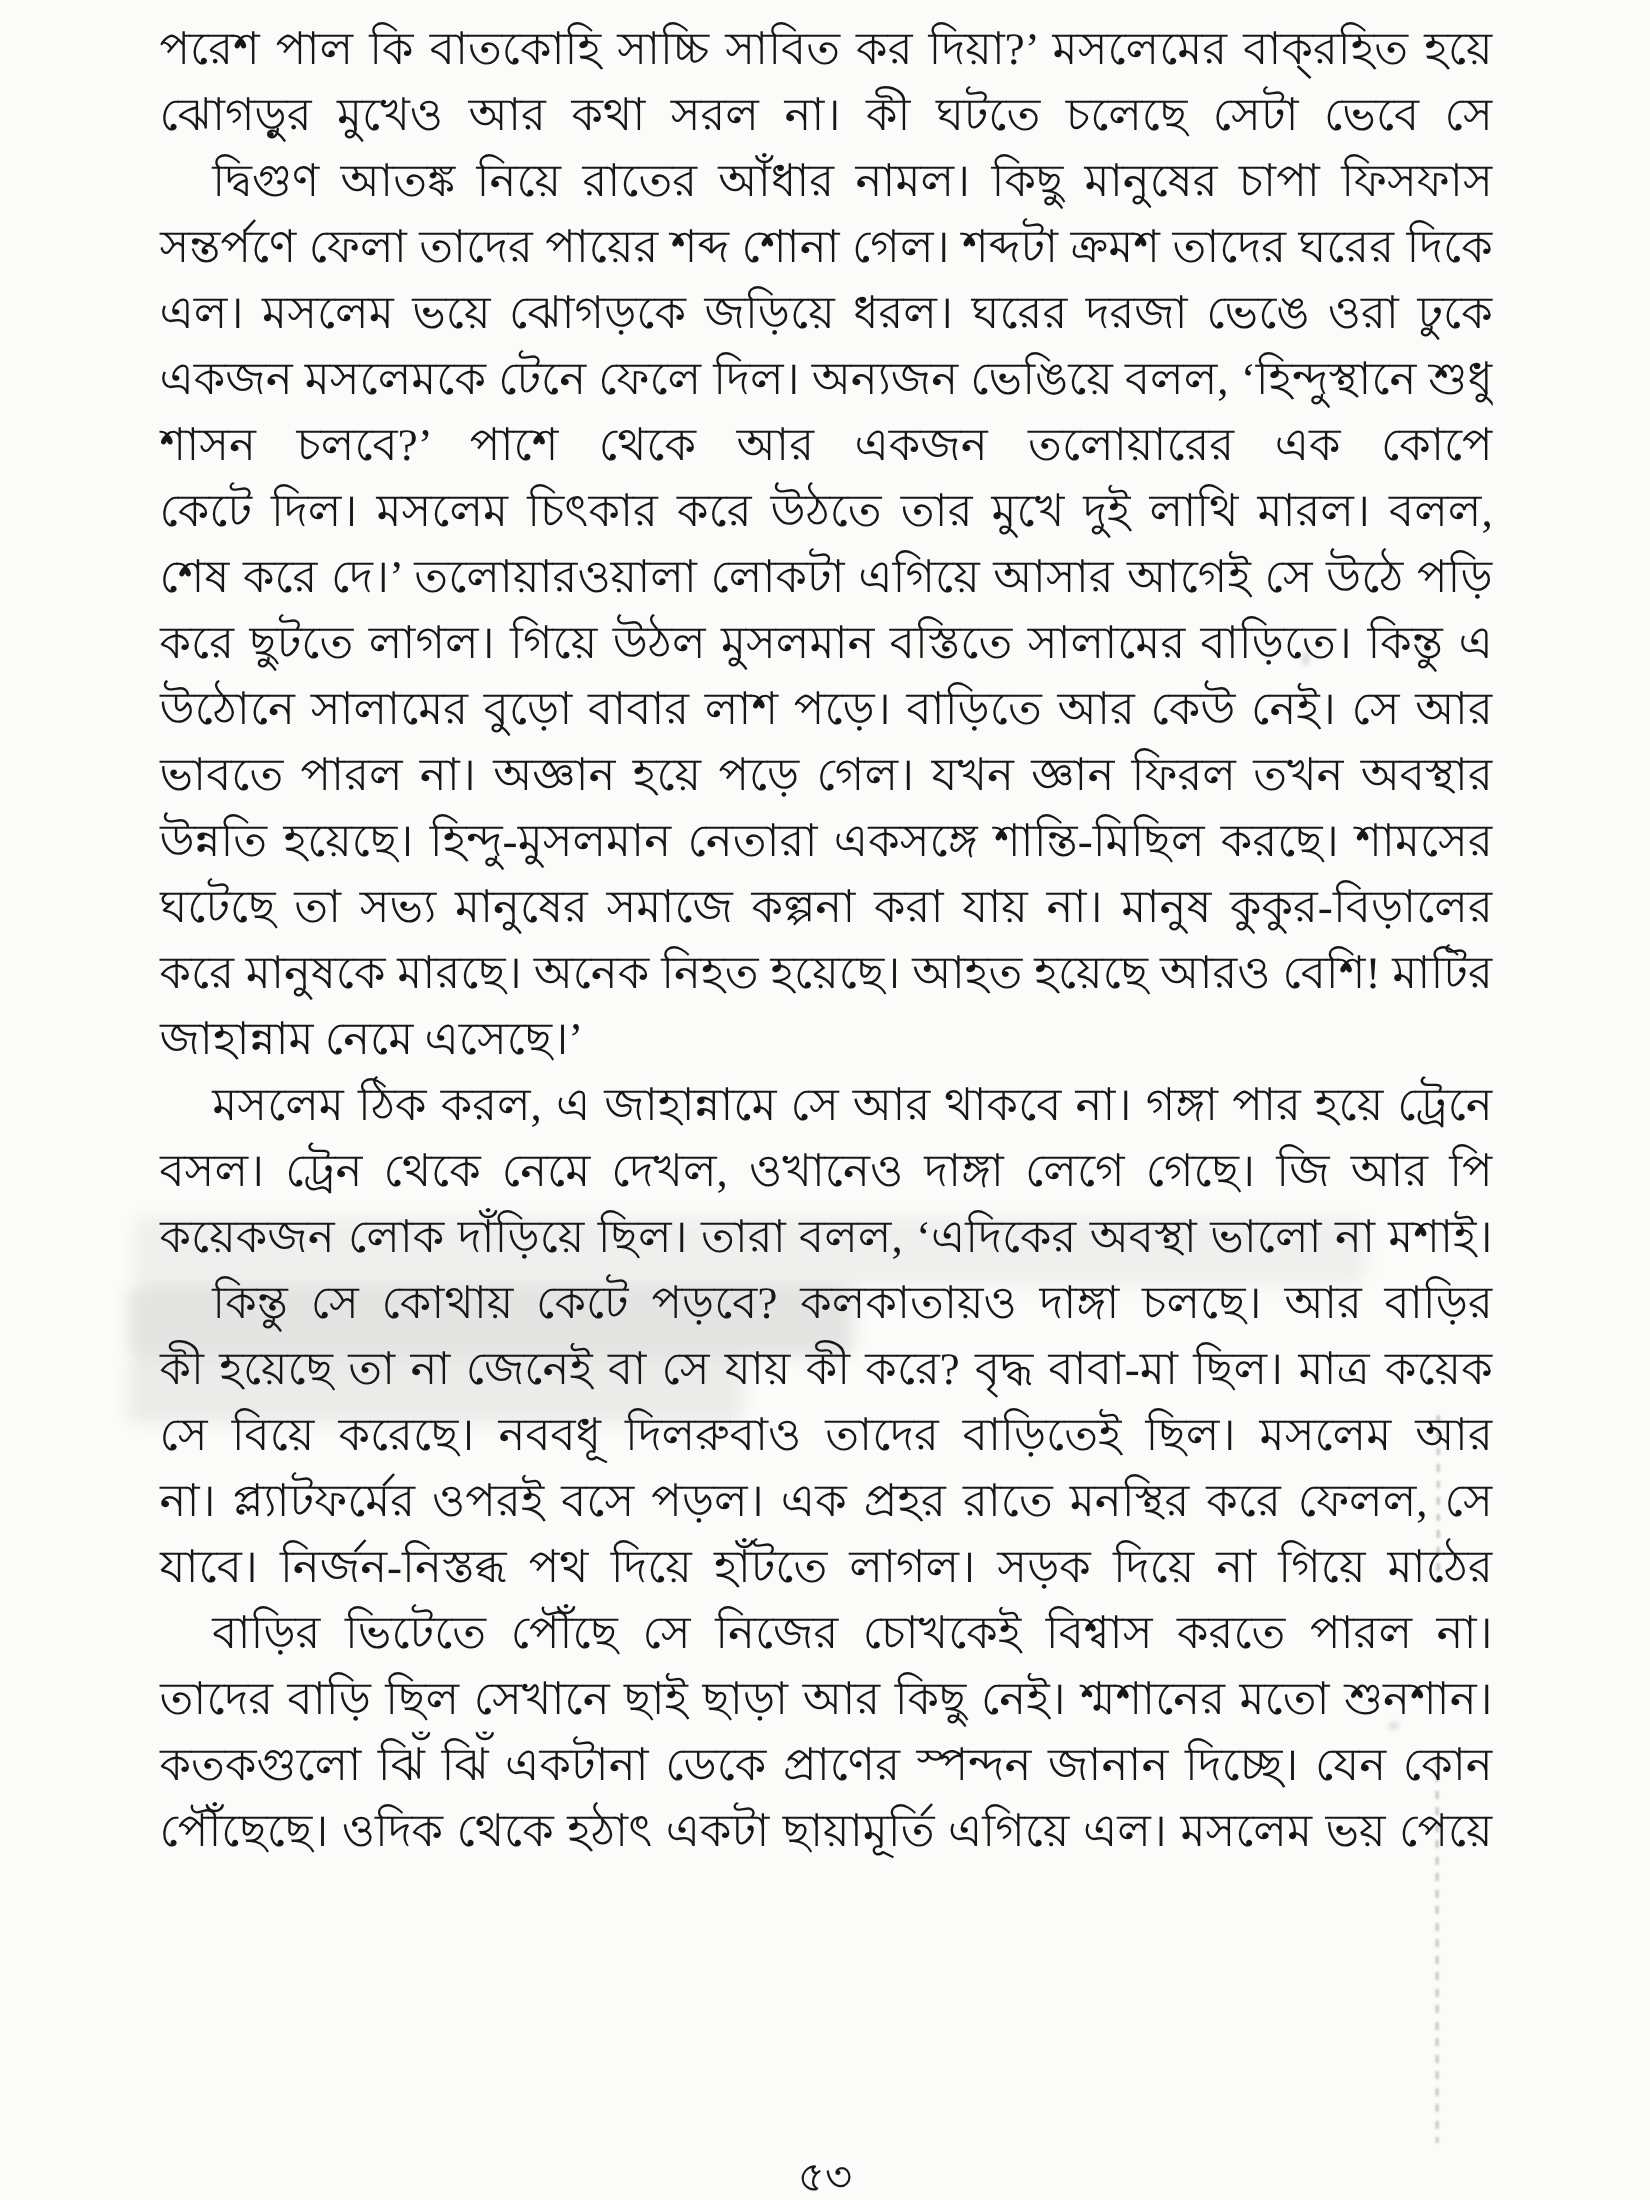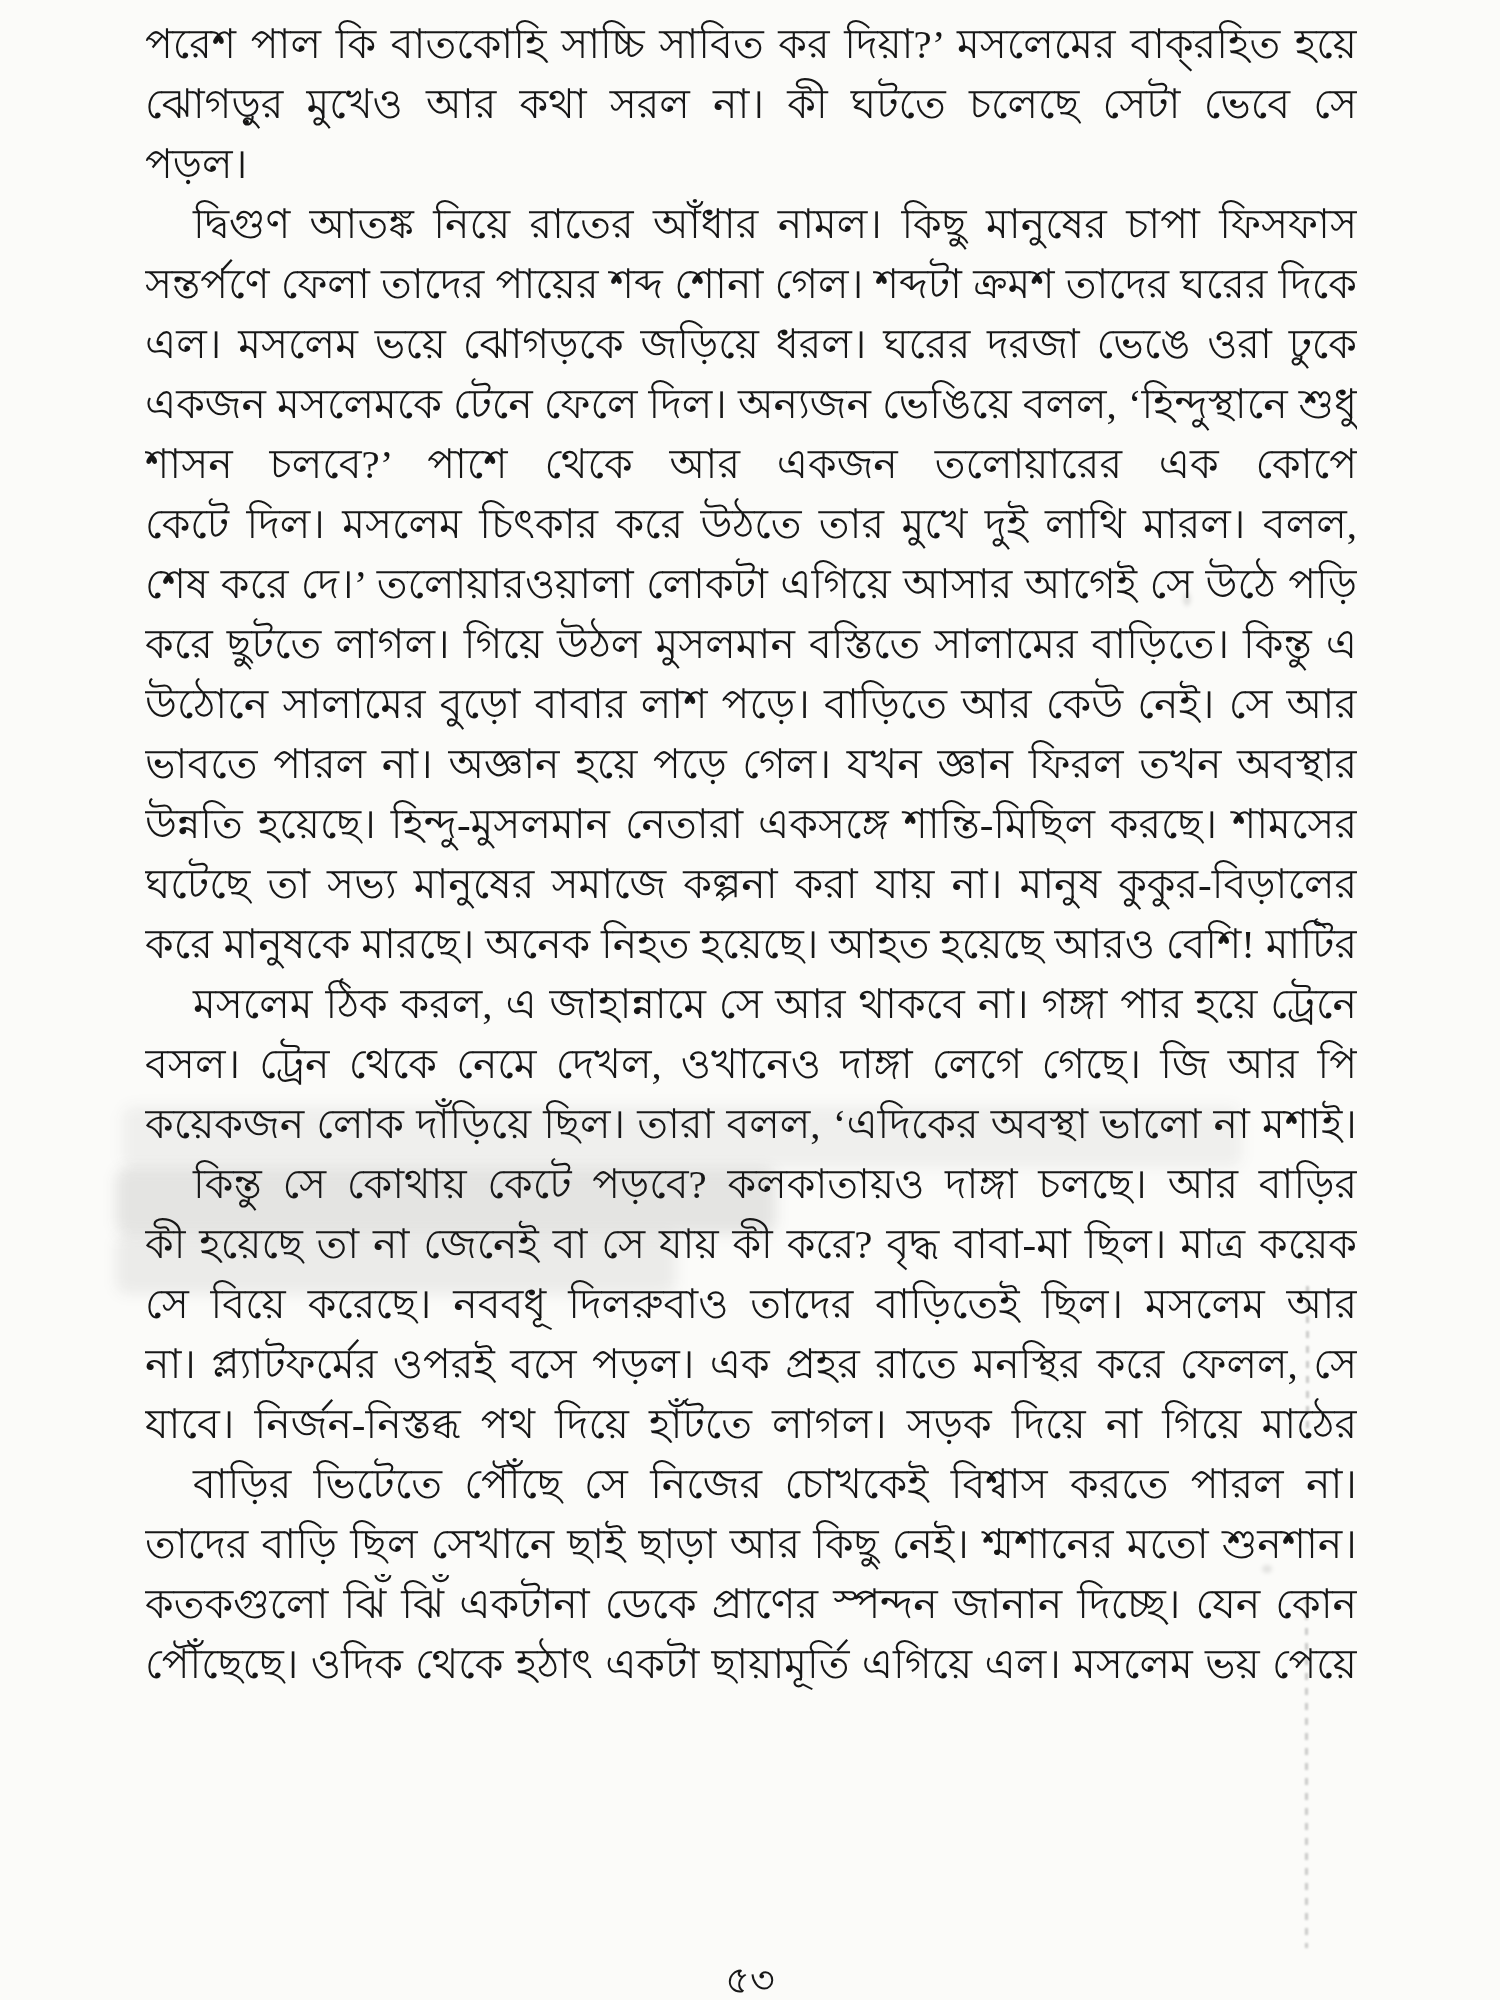--- a/index.html
+++ b/index.html
@@ -58,34 +58,34 @@
   <div class="shade b3"></div>
   <div class="crease c1"></div>
   <div class="crease c2"></div>
   <div class="smudge s1"></div>
   <div class="smudge s2"></div>
 
   <div class="text-block">
 
   <p class="line">পরেশ পাল কি বাতকোহি সাচ্চি সাবিত কর দিয়া?’ মসলেমের বাক্‌রহিত হয়ে গেল।</p>
       <p class="line">ঝোগড়ুর মুখেও আর কথা সরল না। কী ঘটতে চলেছে সেটা ভেবে সে আতঙ্কিত হয়ে</p>
-      <p class="line flush">পড়ল।</p>
       <p class="line indent">দ্বিগুণ আতঙ্ক নিয়ে রাতের আঁধার নামল। কিছু মানুষের চাপা ফিসফাস কানে এল।</p>
       <p class="line">সন্তর্পণে ফেলা তাদের পায়ের শব্দ শোনা গেল। শব্দটা ক্রমশ তাদের ঘরের দিকে এগিয়ে</p>
       <p class="line">এল। মসলেম ভয়ে ঝোগড়কে জড়িয়ে ধরল। ঘরের দরজা ভেঙে ওরা ঢুকে পড়ল।</p>
       <p class="line">একজন মসলেমকে টেনে ফেলে দিল। অন্যজন ভেঙিয়ে বলল, ‘হিন্দুস্থানে শুধু হিন্দুদের</p>
       <p class="line">শাসন চলবে?’ পাশে থেকে আর একজন তলোয়ারের এক কোপে ঝোগড়ুকাকার গলাটা</p>
       <p class="line">কেটে দিল। মসলেম চিৎকার করে উঠতে তার মুখে দুই লাথি মারল। বলল, ‘এটাকেও</p>
       <p class="line">শেষ করে দে।’ তলোয়ারওয়ালা লোকটা এগিয়ে আসার আগেই সে উঠে পড়ি কী মরি</p>
       <p class="line">করে ছুটতে লাগল। গিয়ে উঠল মুসলমান বস্তিতে সালামের বাড়িতে। কিন্তু এ কী?</p>
       <p class="line">উঠোনে সালামের বুড়ো বাবার লাশ পড়ে। বাড়িতে আর কেউ নেই। সে আর কিছু</p>
       <p class="line">ভাবতে পারল না। অজ্ঞান হয়ে পড়ে গেল। যখন জ্ঞান ফিরল তখন অবস্থার অনেকটা</p>
       <p class="line">উন্নতি হয়েছে। হিন্দু-মুসলমান নেতারা একসঙ্গে শান্তি-মিছিল করছে। শামসের বলল, ‘যা</p>
       <p class="line">ঘটেছে তা সভ্য মানুষের সমাজে কল্পনা করা যায় না। মানুষ কুকুর-বিড়ালের মতো তাড়া</p>
       <p class="line">করে মানুষকে মারছে। অনেক নিহত হয়েছে। আহত হয়েছে আরও বেশি! মাটির বুকে</p>
+      <p class="line flush">জাহান্নাম নেমে এসেছে।’</p>
       <p class="line indent">মসলেম ঠিক করল, এ জাহান্নামে সে আর থাকবে না। গঙ্গা পার হয়ে ট্রেনে উঠে</p>
       <p class="line">বসল। ট্রেন থেকে নেমে দেখল, ওখানেও দাঙ্গা লেগে গেছে। জি আর পি ফাঁড়ির সামনে</p>
       <p class="line">কয়েকজন লোক দাঁড়িয়ে ছিল। তারা বলল, ‘এদিকের অবস্থা ভালো না মশাই। প্রাণ</p>
       <p class="line indent">কিন্তু সে কোথায় কেটে পড়বে? কলকাতায়ও দাঙ্গা চলছে। আর বাড়ির লোকদের</p>
       <p class="line">কী হয়েছে তা না জেনেই বা সে যায় কী করে? বৃদ্ধ বাবা-মা ছিল। মাত্র কয়েক মাস আগে</p>
       <p class="line">সে বিয়ে করেছে। নববধূ দিলরুবাও তাদের বাড়িতেই ছিল। মসলেম আর ভাবতে পারল</p>
       <p class="line">না। প্ল্যাটফর্মের ওপরই বসে পড়ল। এক প্রহর রাতে মনস্থির করে ফেলল, সে গ্রামে</p>
       <p class="line">যাবে। নির্জন-নিস্তব্ধ পথ দিয়ে হাঁটতে লাগল। সড়ক দিয়ে না গিয়ে মাঠের আলপথ,</p>
       <p class="line indent">বাড়ির ভিটেতে পৌঁছে সে নিজের চোখকেই বিশ্বাস করতে পারল না। যেখানে</p>
       <p class="line">তাদের বাড়ি ছিল সেখানে ছাই ছাড়া আর কিছু নেই। শ্মশানের মতো শুনশান। শুধু</p>

